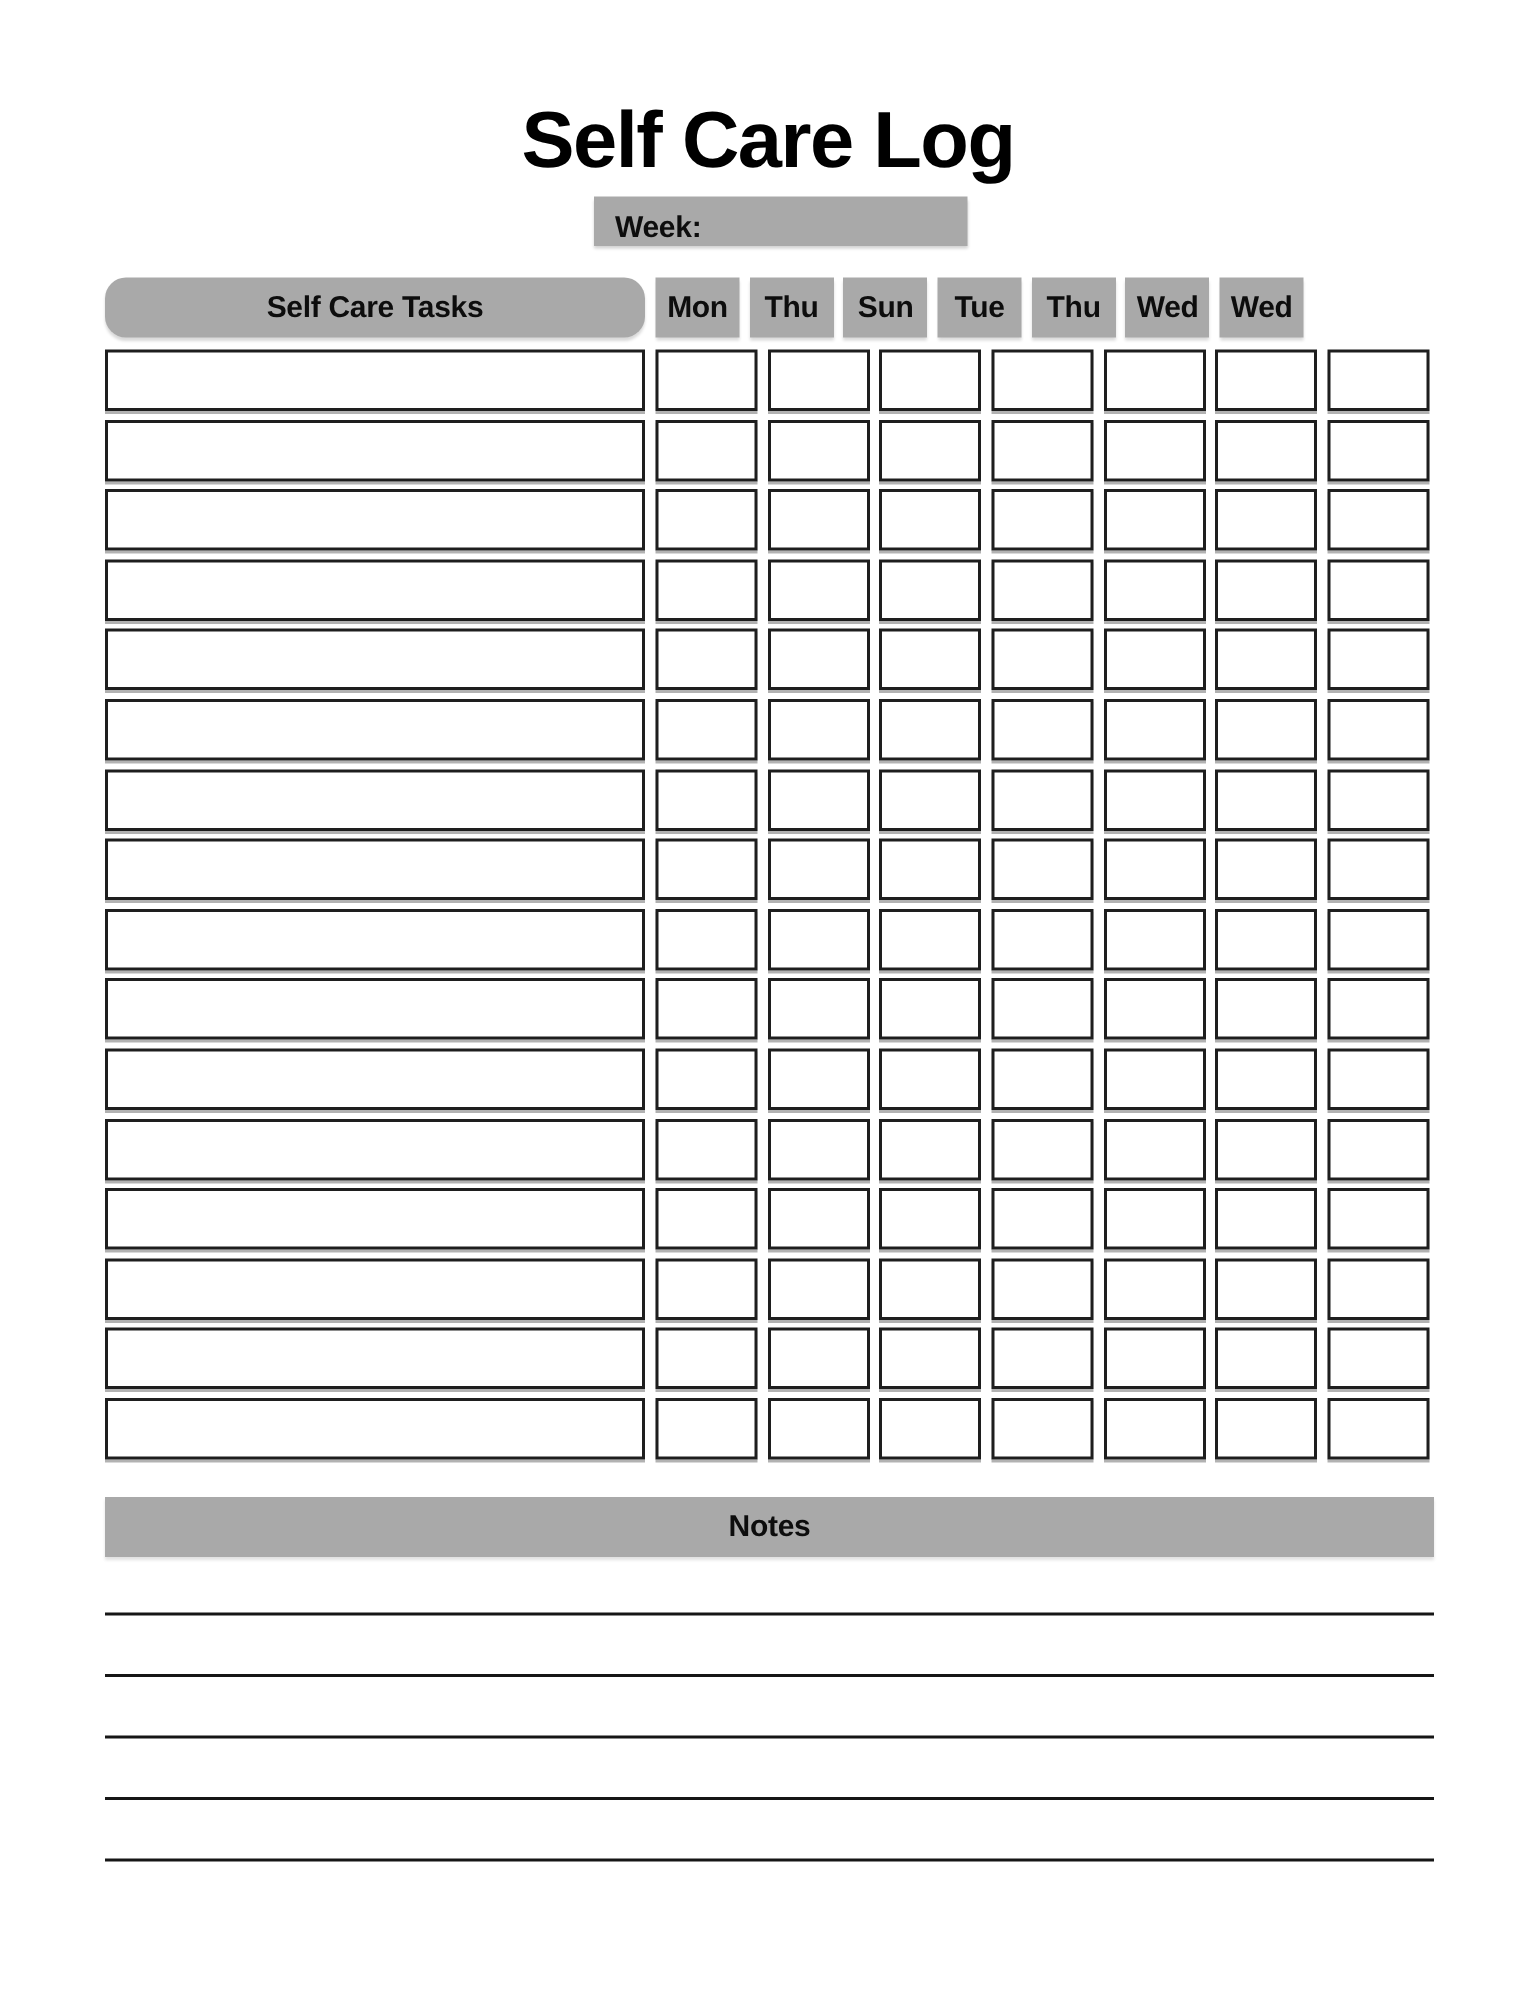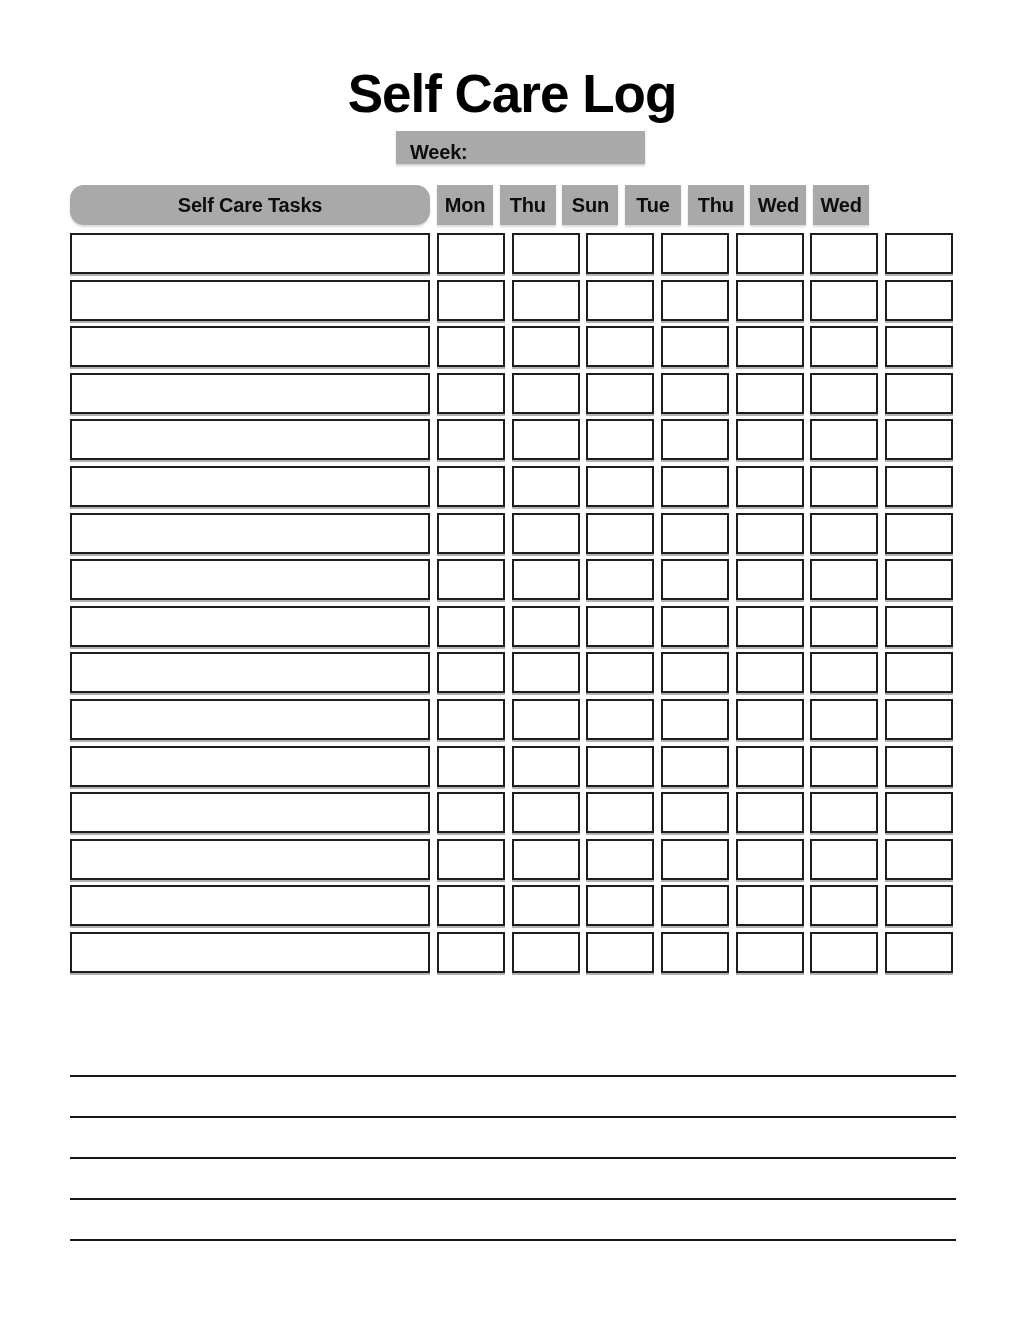--- a/index.html
+++ b/index.html
@@ -353,20 +353,21 @@
             <div class="box check-cell"></div>
             <div class="box check-cell"></div>
             <div class="box check-cell"></div>
             <div class="box check-cell"></div>
             <div class="box check-cell"></div>
           </div>
         </div>
       </div>
   </div>
 
+  <div class="notes-bar">Notes</div>
 
   <div class="notes-lines" id="notes-lines">
       <div class="note-line"></div>
       <div class="note-line"></div>
       <div class="note-line"></div>
       <div class="note-line"></div>
       <div class="note-line"></div>
     </div>
 
 </div>

